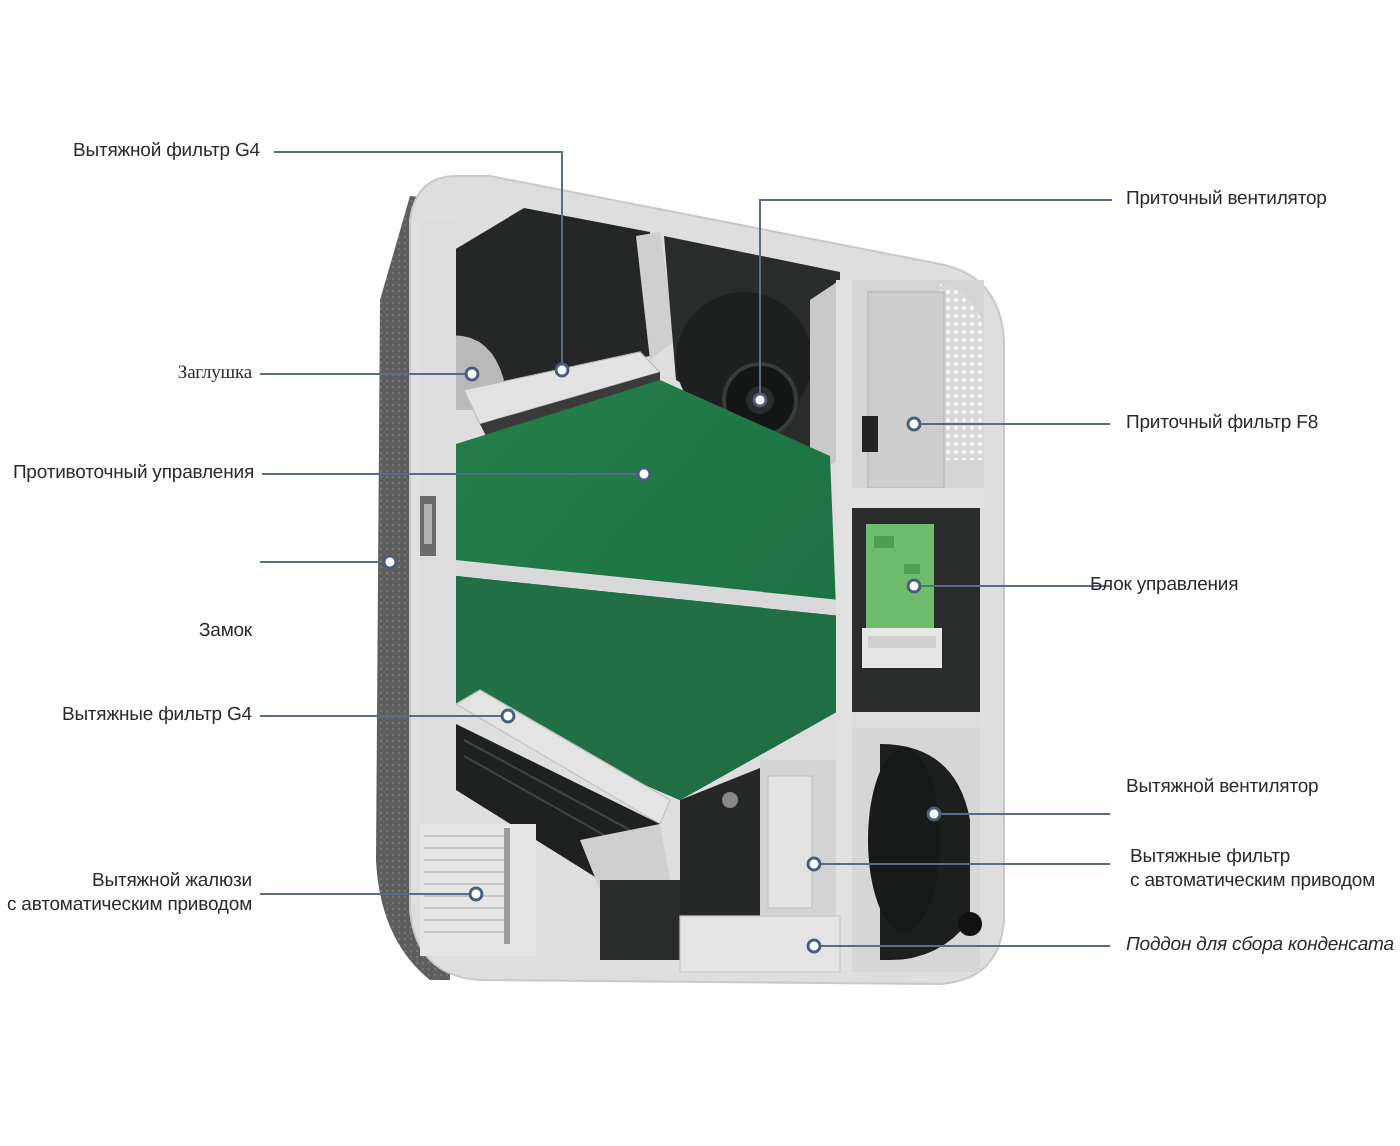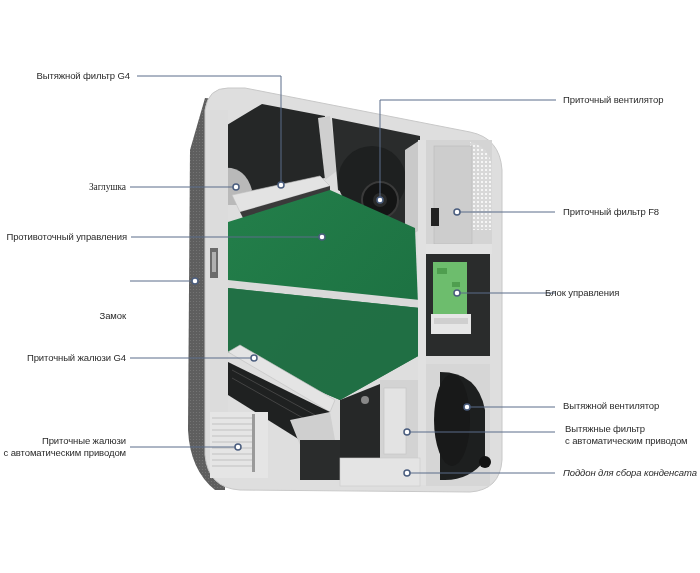--- a/index.html
+++ b/index.html
@@ -174,37 +174,37 @@
   <div class="label left" style="right:574px; top:181px;font-family:Liberation Serif, serif;">
     <span>Заглушка</span>
   </div>
   <div class="label left" style="right:573px; top:231px;">
     <span>Противоточный управления</span>
   </div>
   <div class="label left" style="right:574px; top:287px;margin-top:23px;">
     <span>Замок</span>
   </div>
   <div class="label left" style="right:574px; top:352px;">
-    <span>Приточный жалюзи G4</span>
+    <span>Вытяжные фильтр G4</span>
   </div>
   <div class="label left" style="right:574px; top:435px;">
-    <div>Приточные жалюзи</div>
+    <div>Вытяжной жалюзи</div>
     <div>с автоматическим приводом</div>
   </div>
 
   <div class="label right" style="left:563px; top:94px;">
     <span>Приточный вентилятор</span>
   </div>
   <div class="label right" style="left:563px; top:206px;">
     <span>Приточный фильтр F8</span>
   </div>
   <div class="label right" style="left:545px; top:287px;">
     <span>Блок управления</span>
   </div>
-  <div class="label right" style="left:563px; top:400px;text-align:center;">
+  <div class="label right" style="left:563px; top:388px;text-align:center;">
     <span>Вытяжной вентилятор</span>
   </div>
   <div class="label right" style="left:565px; top:423px;">
     <div>Вытяжные фильтр</div>
     <div>с автоматическим приводом</div>
   </div>
   <div class="label right" style="left:563px; top:467px;font-style:italic;">
     <span>Поддон для сбора конденсата</span>
   </div>
 

